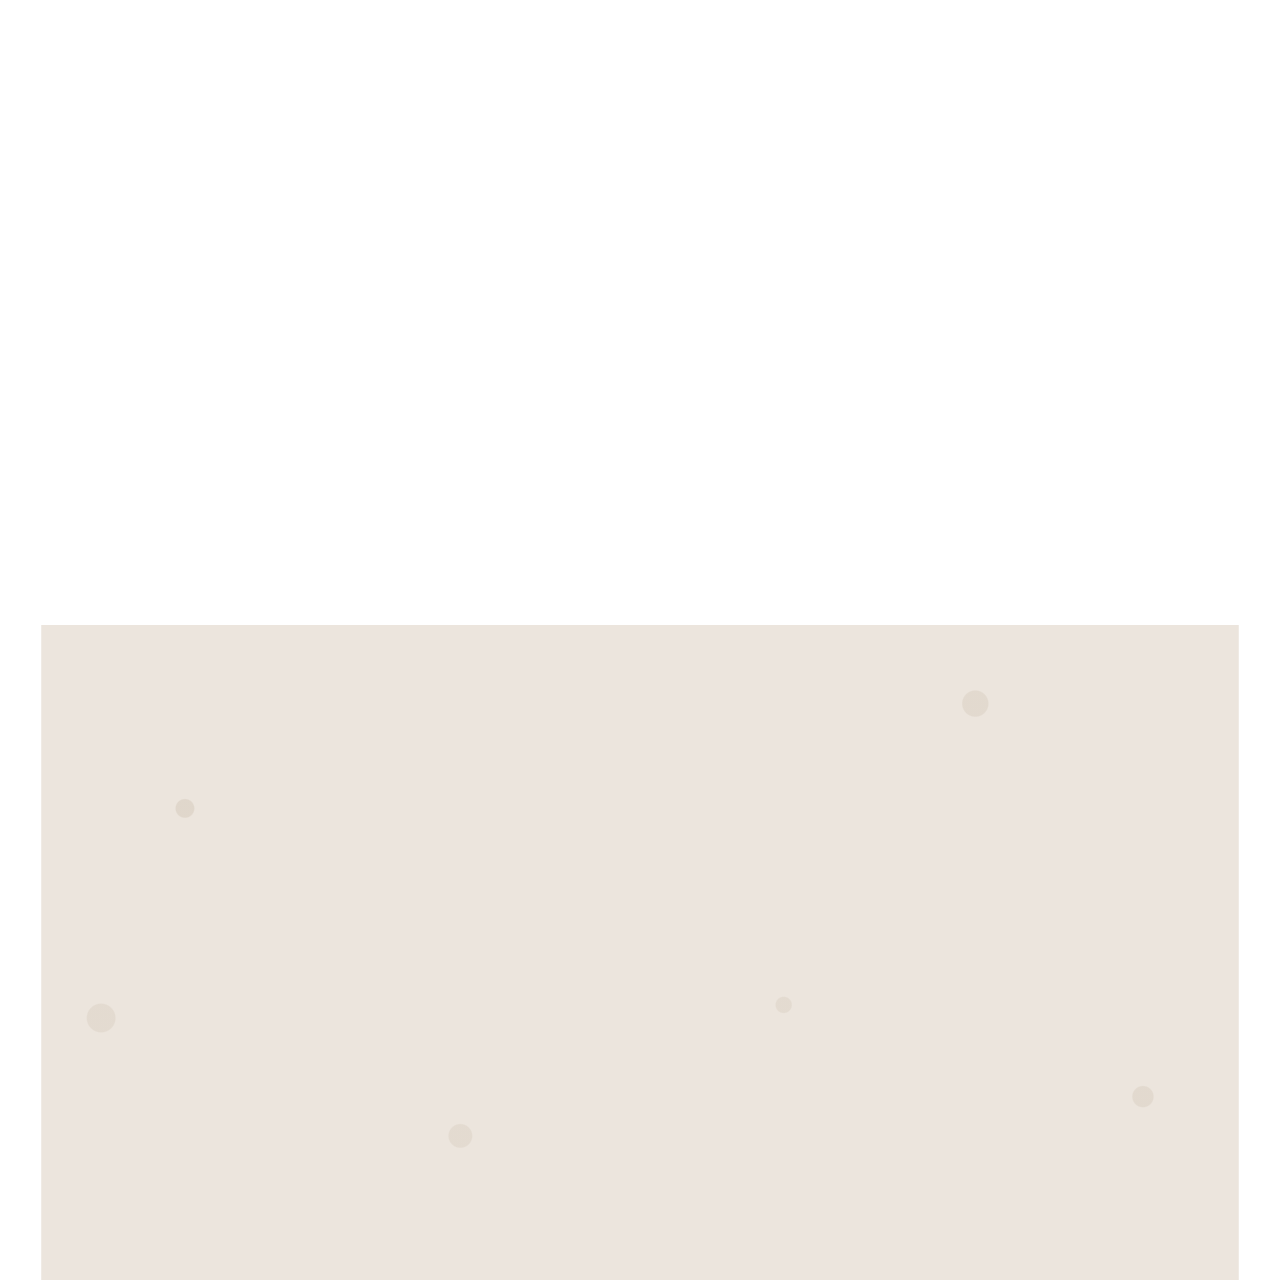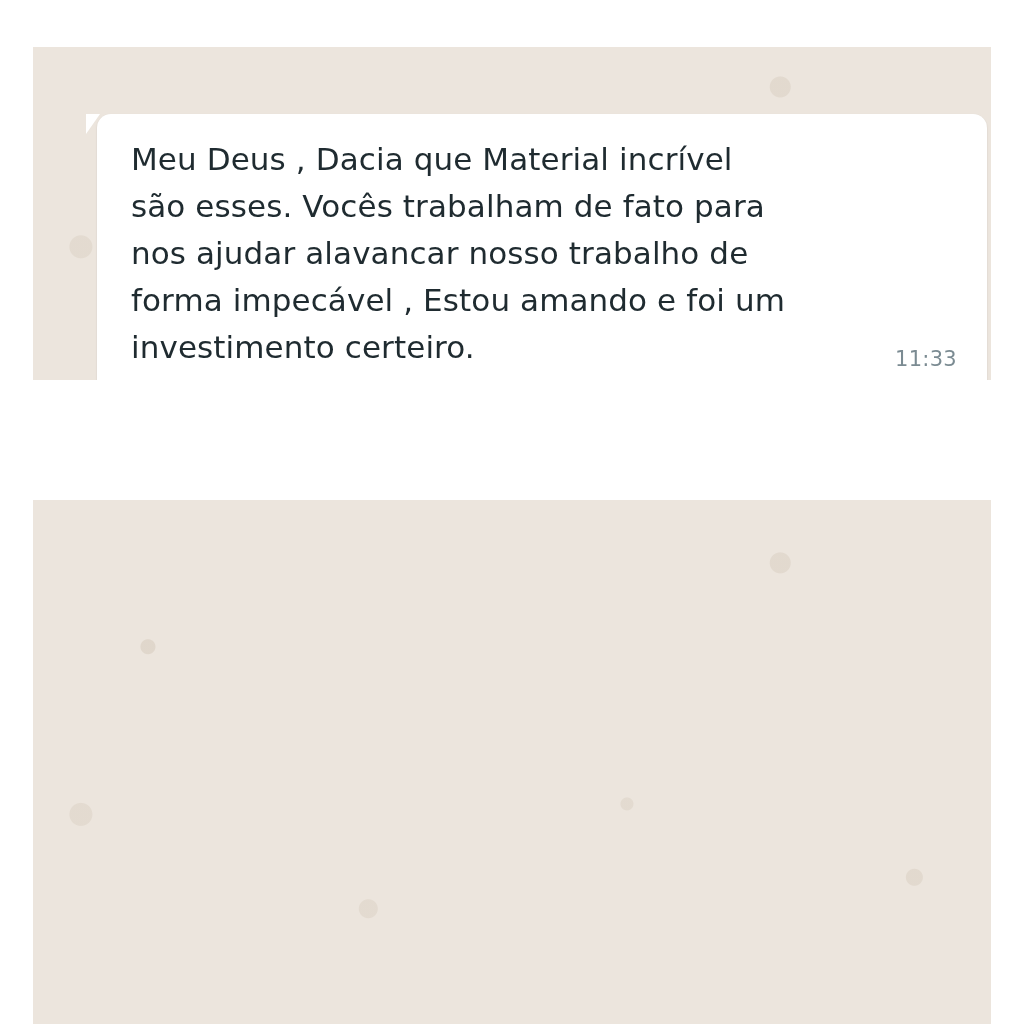--- a/index.html
+++ b/index.html
@@ -116,29 +116,18 @@
     height: 120px;
   }
 </style>
 </head>
 <body>
 
 <div class="screenshot">
 
   <div class="gap-band" id="gap-band-1"></div>
 
-  <div class="chat-panel" id="panel-1">
-    <div class="bubble" id="bubble-1">
-      <span class="tail"></span>
-      <div class="msg-text">Meu Deus , Dacia que Material incrível
-são esses. Vocês trabalham de fato para
-nos ajudar alavancar nosso trabalho de
-forma impecável , Estou amando e foi um
-investimento certeiro.</div>
-      <div class="timestamp" id="time-1">11:33</div>
-    </div>
-  </div>
 
   <div class="chat-panel" id="panel-2">
     
   </div>
 
 </div>
 
 </body></html>

